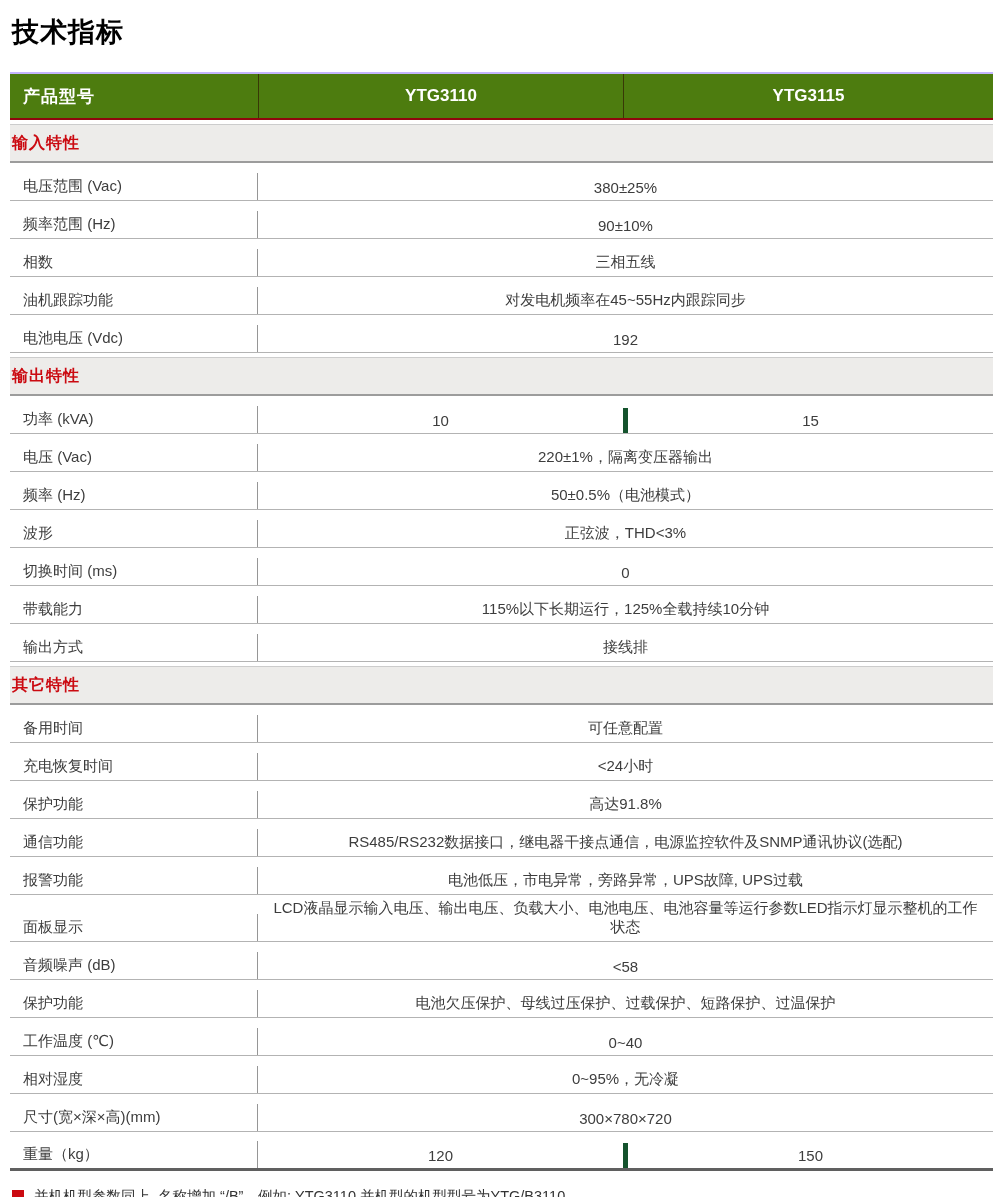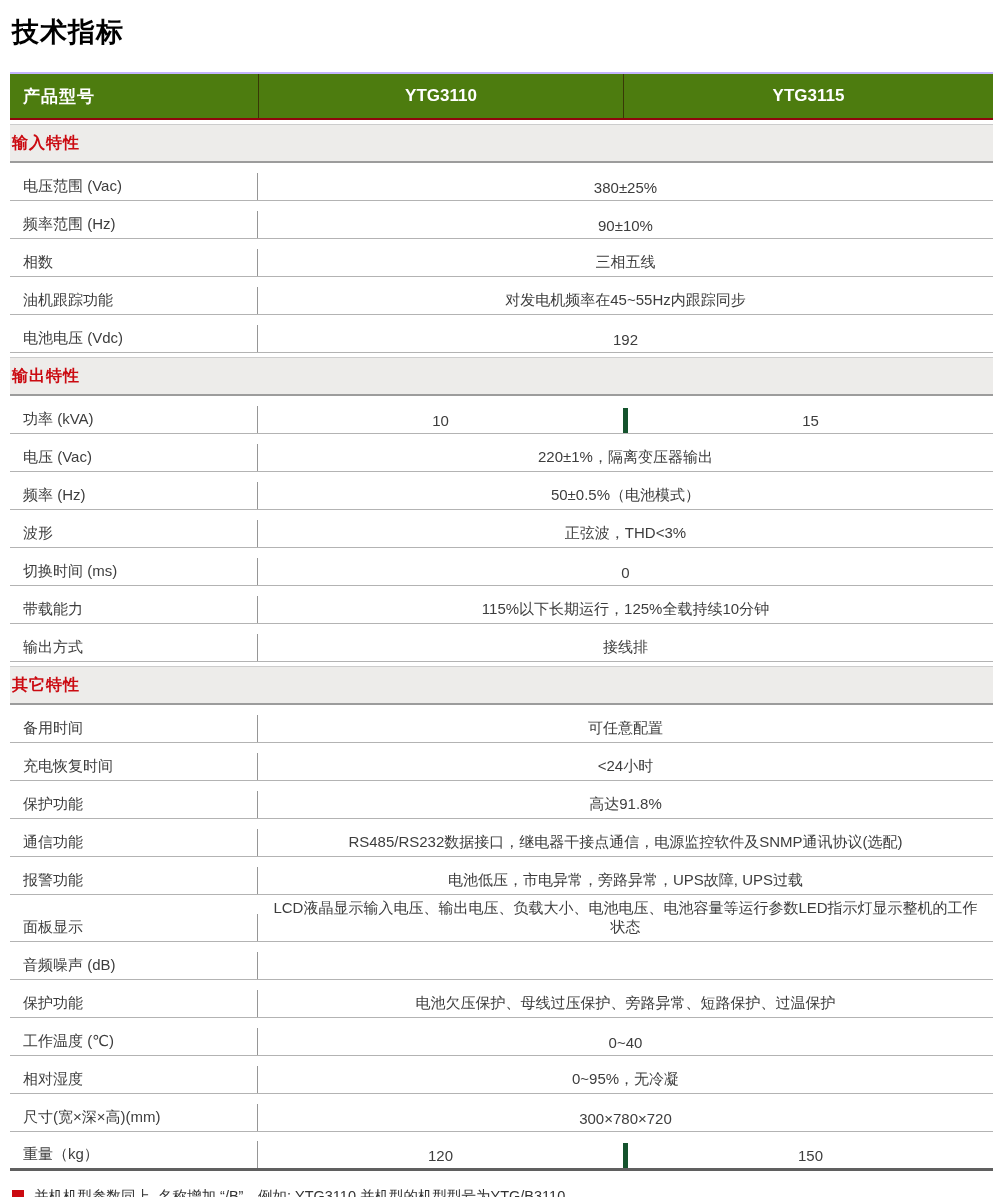--- a/index.html
+++ b/index.html
@@ -202,24 +202,25 @@
           <div class="spec-row">
             <div class="cell row-label">报警功能</div>
             <div class="cell row-value">电池低压，市电异常，旁路异常，UPS故障, UPS过载</div>
           </div>
           <div class="spec-row">
             <div class="cell row-label">面板显示</div>
             <div class="cell row-value">LCD液晶显示输入电压、输出电压、负载大小、电池电压、电池容量等运行参数LED指示灯显示整机的工作状态</div>
           </div>
           <div class="spec-row">
             <div class="cell row-label">音频噪声 (dB)</div>
+            <div class="cell row-value">&lt;58</div>
           </div>
           <div class="spec-row">
             <div class="cell row-label">保护功能</div>
-            <div class="cell row-value">电池欠压保护、母线过压保护、旁路异常、短路保护、过温保护</div>
+            <div class="cell row-value">电池欠压保护、母线过压保护、过载保护、短路保护、过温保护</div>
           </div>
           <div class="spec-row">
             <div class="cell row-label">工作温度 (℃)</div>
             <div class="cell row-value">0~40</div>
           </div>
           <div class="spec-row">
             <div class="cell row-label">相对湿度</div>
             <div class="cell row-value">0~95%，无冷凝</div>
           </div>
           <div class="spec-row">

